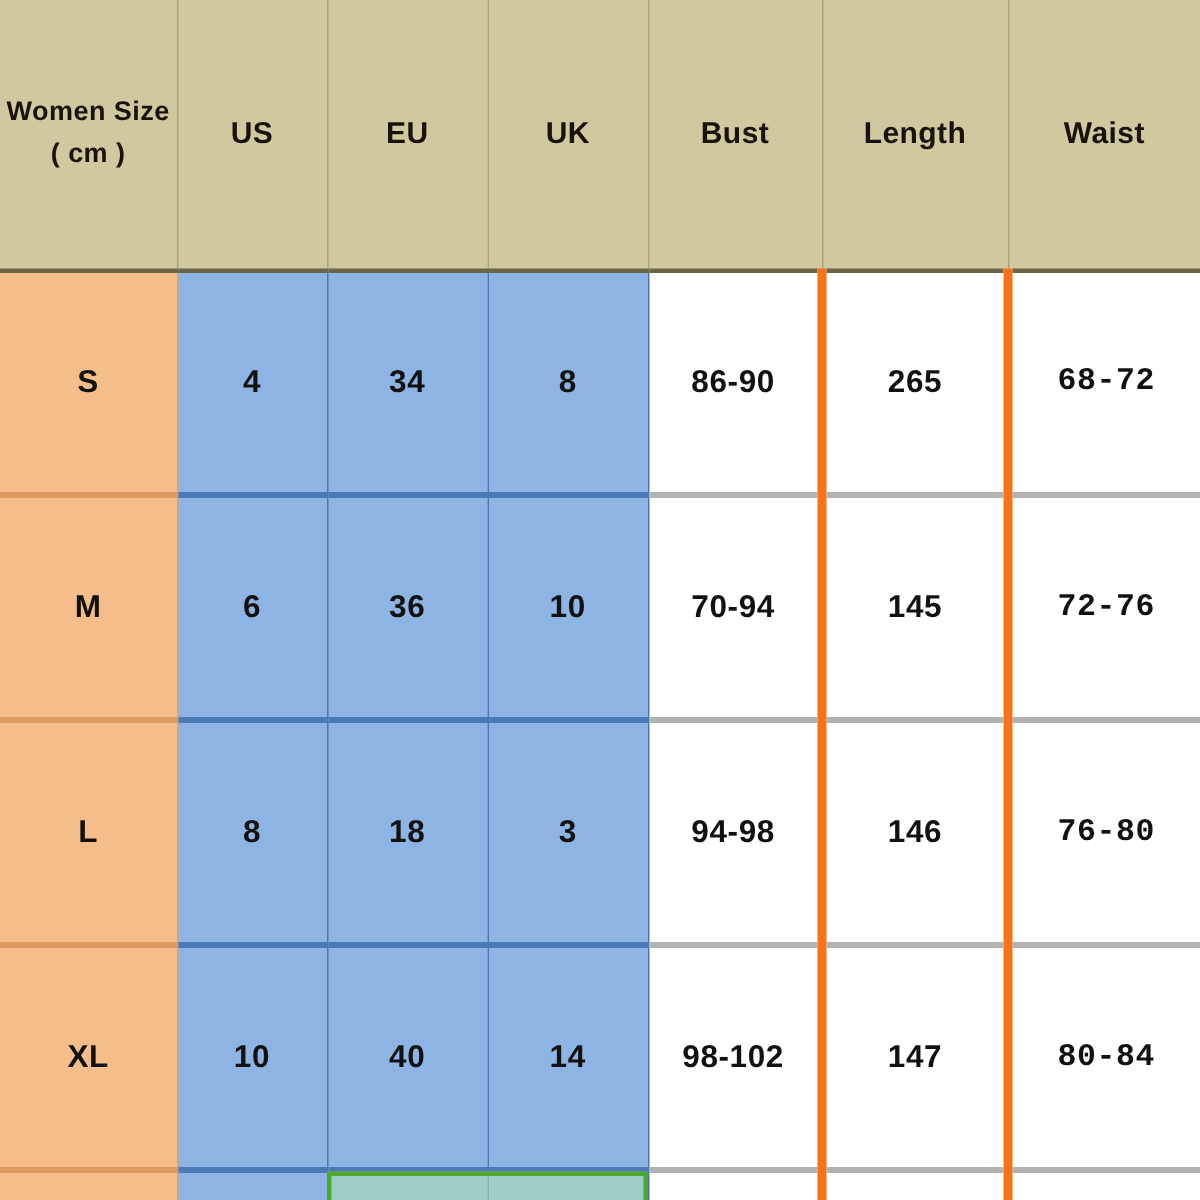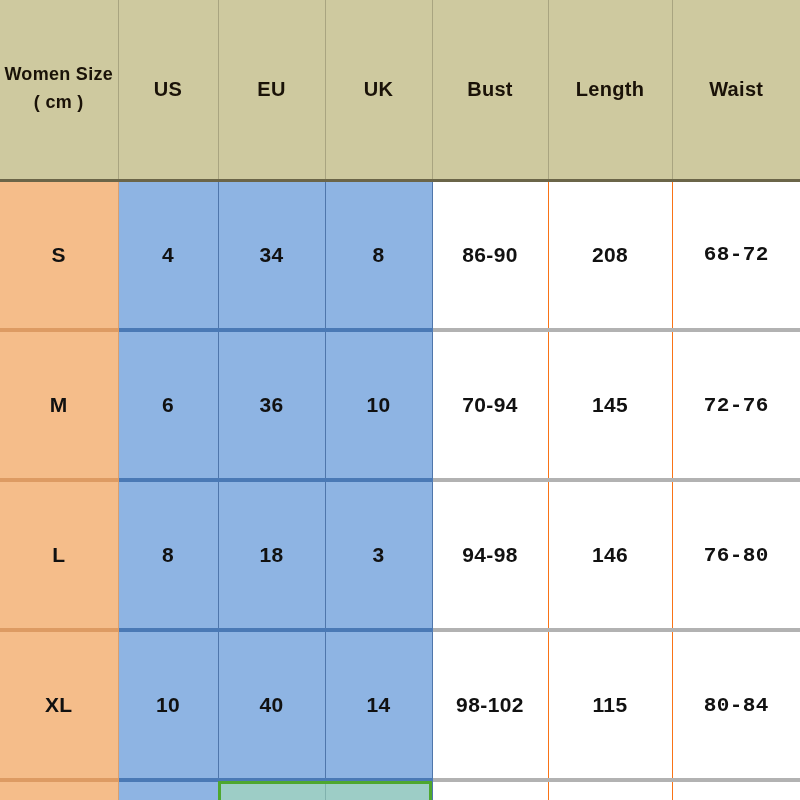--- a/index.html
+++ b/index.html
@@ -76,21 +76,21 @@
   
   td.cell.blue-col {
     background: #8eb4e3;
     border-right: 1px solid #4f76ab;
     border-bottom: 4px solid #4a79b5;
   }
 
   
   td.cell.white-col {
     background: #ffffff;
-    border-right: 1px solid #f97316;
+    border-right: 6px solid #f97316;
     border-bottom: 4px solid #b2b2b2;
   }
   td.cell.white-col.last { border-right: none; font-family: Liberation Mono, monospace; }
 
   
   #selection-overlay {
     position: absolute;
     left: 218px;
     top: 781px;
     width: 214px;
@@ -133,21 +133,21 @@
     </thead>
 
     <tbody>
 
       <tr class="data-row">
         <td class="cell size-col">S</td>
         <td class="cell blue-col">4</td>
         <td class="cell blue-col">34</td>
         <td class="cell blue-col">8</td>
         <td class="cell white-col">86-90</td>
-        <td class="cell white-col">208</td>
+        <td class="cell white-col">265</td>
         <td class="cell white-col last">68-72</td>
       </tr>
 
       <tr class="data-row">
         <td class="cell size-col">M</td>
         <td class="cell blue-col">6</td>
         <td class="cell blue-col">36</td>
         <td class="cell blue-col">10</td>
         <td class="cell white-col">70-94</td>
         <td class="cell white-col">145</td>
@@ -163,21 +163,21 @@
         <td class="cell white-col">146</td>
         <td class="cell white-col last">76-80</td>
       </tr>
 
       <tr class="data-row">
         <td class="cell size-col">XL</td>
         <td class="cell blue-col">10</td>
         <td class="cell blue-col">40</td>
         <td class="cell blue-col">14</td>
         <td class="cell white-col">98-102</td>
-        <td class="cell white-col">115</td>
+        <td class="cell white-col">147</td>
         <td class="cell white-col last">80-84</td>
       </tr>
 
       <tr class="data-row partial">
         <td class="cell size-col"></td>
         <td class="cell blue-col"></td>
         <td class="cell blue-col"></td>
         <td class="cell blue-col"></td>
         <td class="cell white-col"></td>
         <td class="cell white-col"></td>

